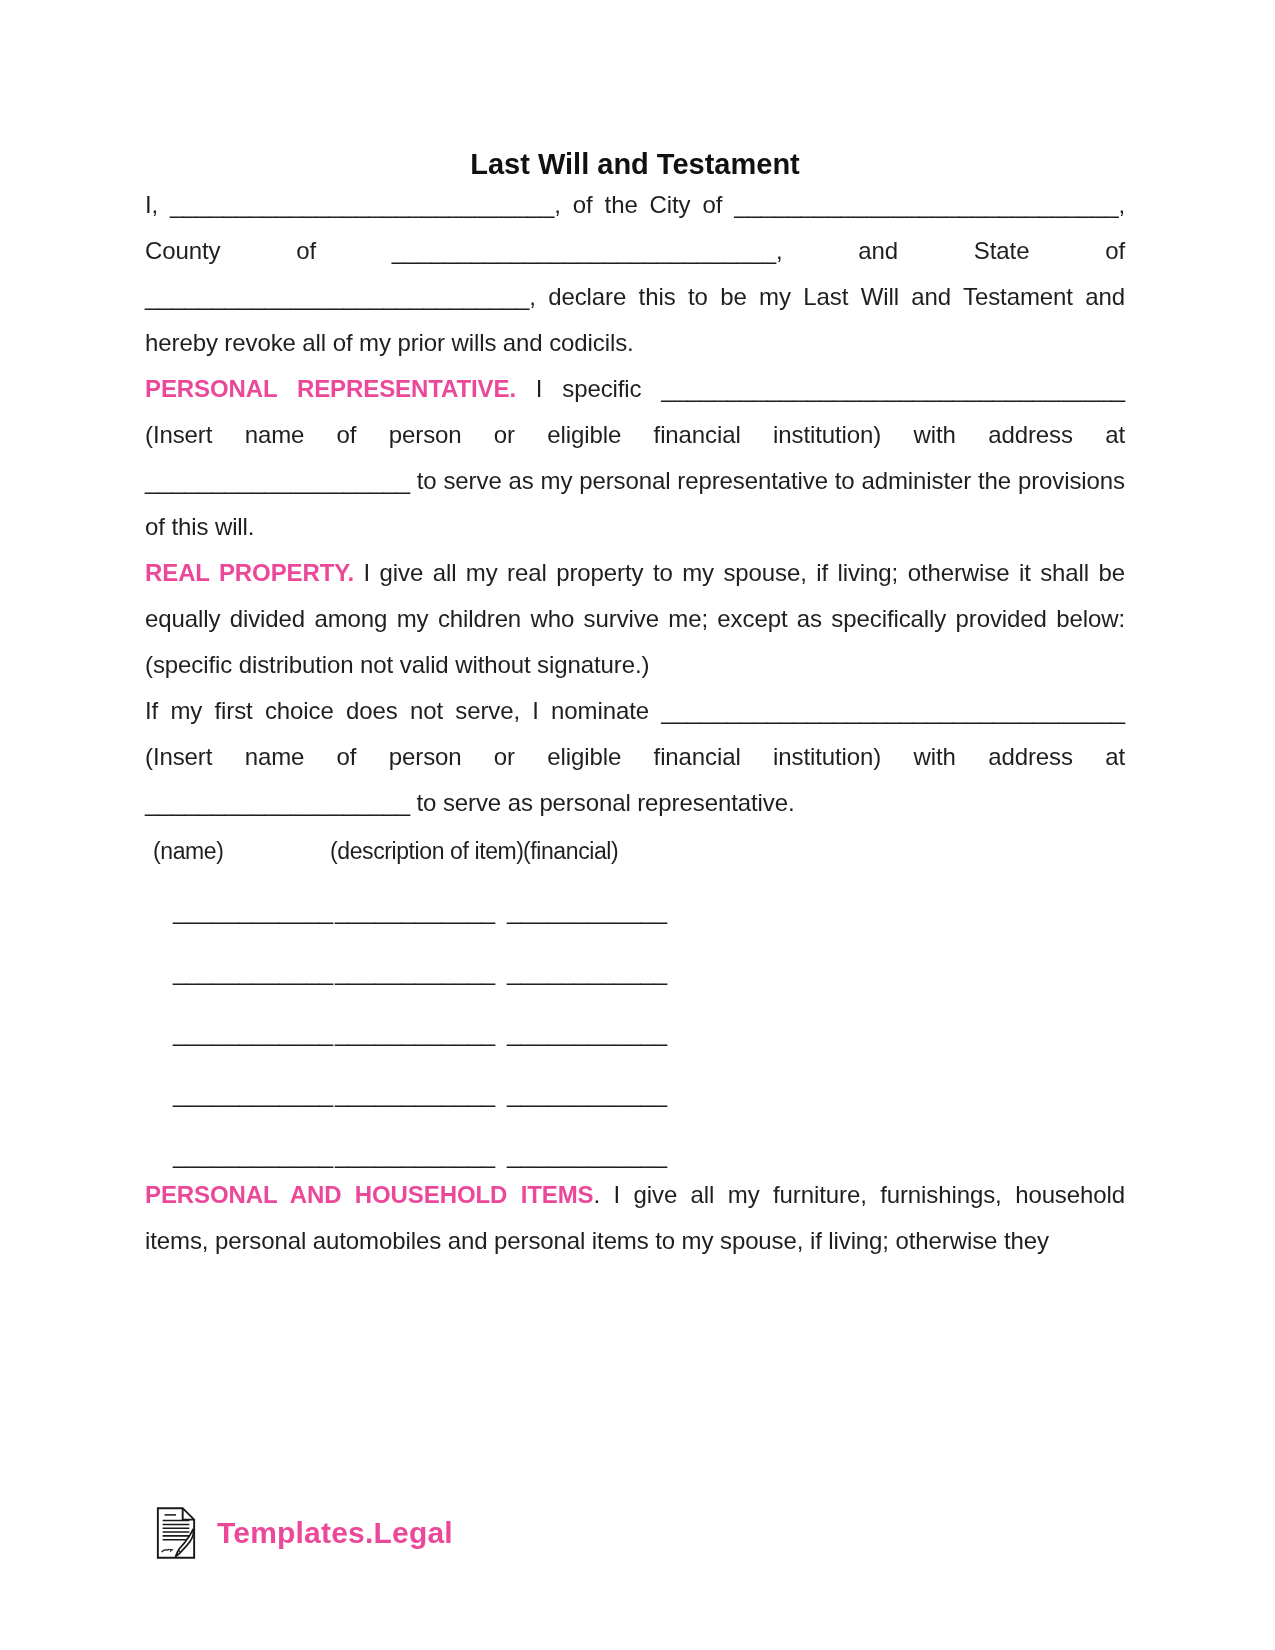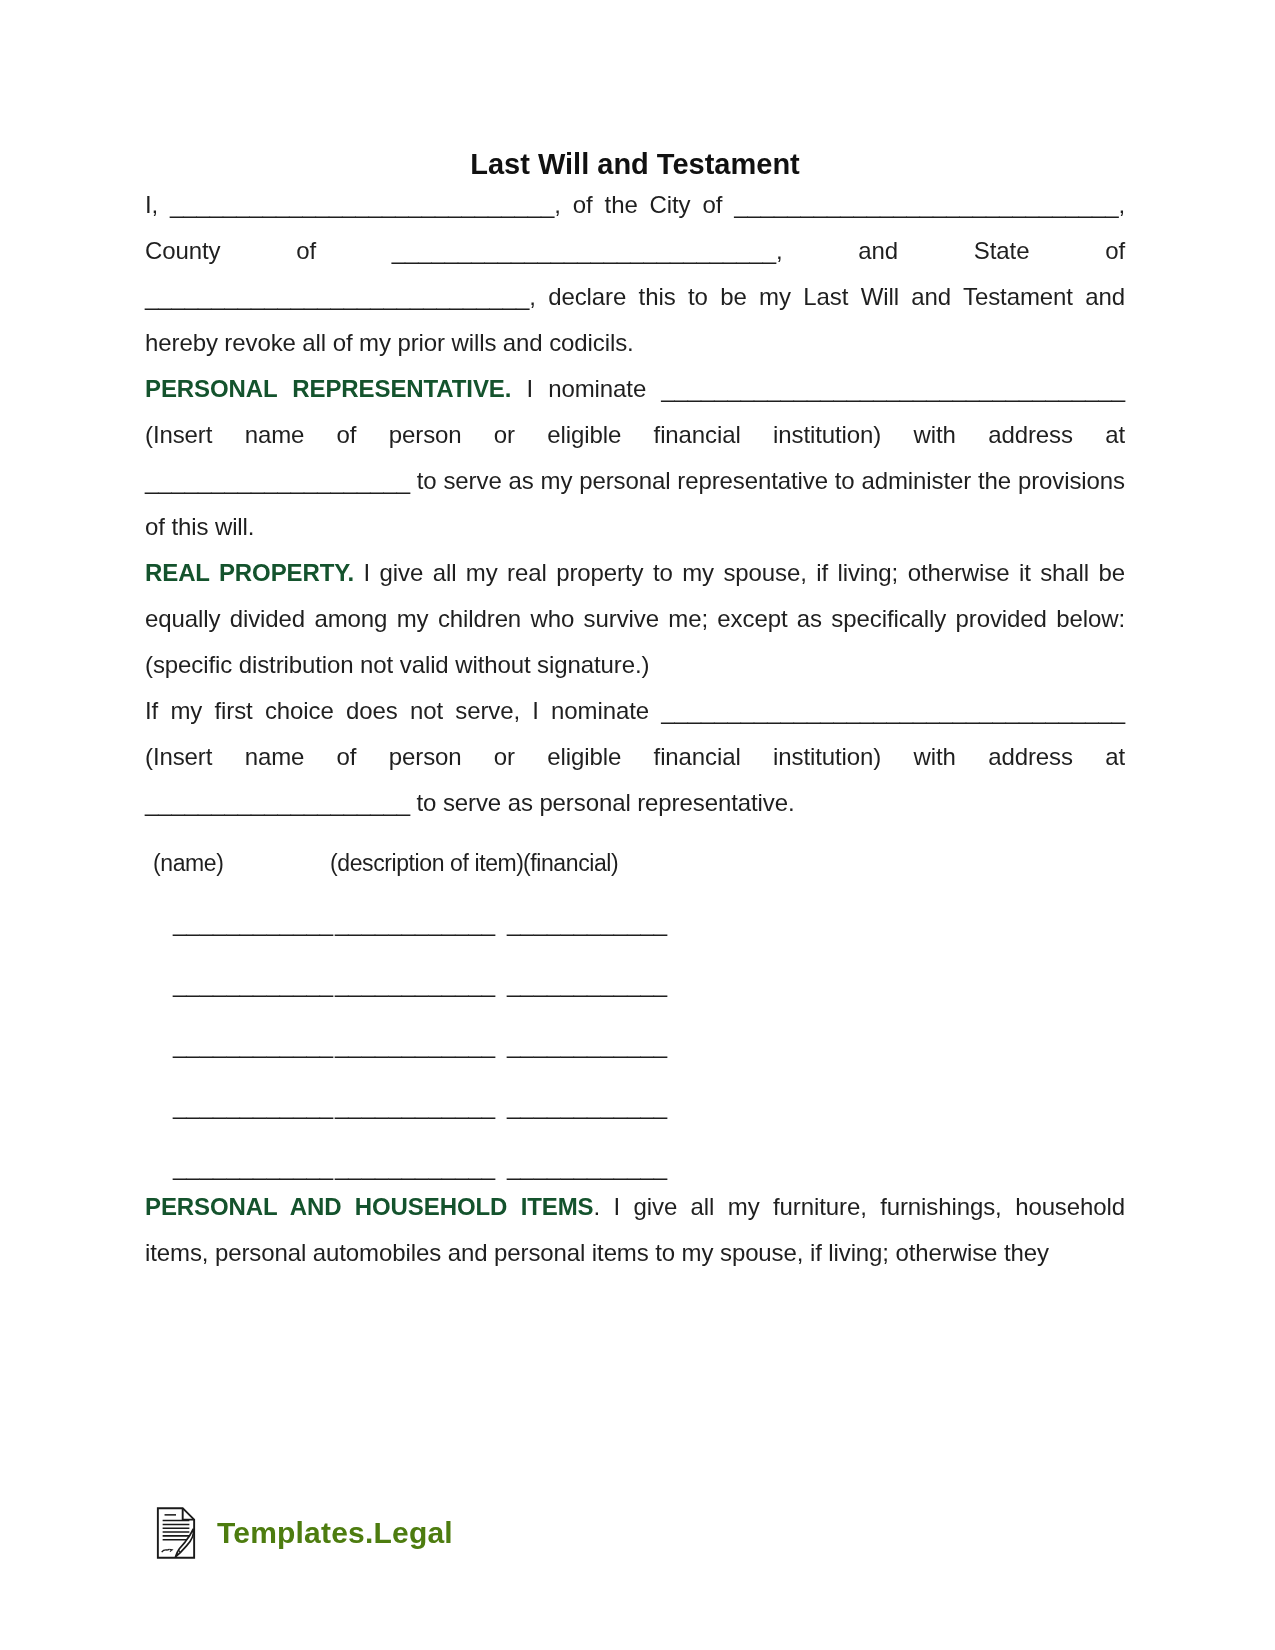--- a/index.html
+++ b/index.html
@@ -25,30 +25,30 @@
     font-weight:bold;
     color:#111111;
   }
   p.body {
     font-size:24px;
     line-height:46px;
     text-align:justify;
     margin:0;
     letter-spacing:-0.1px;
   }
-  p.body strong { color:#14532d; font-weight:bold; }
+  p.body strong { color:#ec4899; font-weight:bold; }
   .intro   { margin-top:72px; }
   .pr1     { margin-top:76px; }
   .pr2     { margin-top:44px; }
   .rp      { margin-top:62px; }
   .leadin  { margin-top:40px; text-align:left; }
   .thead {
     position:relative;
     height:34px;
-    margin-top:20px;
+    margin-top:8px;
     font-size:23px;
     line-height:34px;
     letter-spacing:-0.4px;
   }
   .thead span { position:absolute; top:0; white-space:pre; }
   .th-name { left:8px; }
   .th-desc { left:185px; }
   .th-sig  { left:378px; }
   .rows { margin-top:26px; }
   .trow {
@@ -69,35 +69,35 @@
     position:absolute;
     left:155px; top:1506px;
     display:flex;
     align-items:center;
     gap:20px;
   }
   .logo-icon { display:block; }
   .brand {
     font-size:30px;
     font-weight:bold;
-    color:#4d7c0f;
+    color:#ec4899;
     letter-spacing:0.2px;
   }
 </style>
 </head>
 <body>
 
 <div class="page">
   <div class="content">
 
     <h1 class="title">Last Will and Testament</h1>
 
     <p class="body intro"><span>I, _____________________________, of the City of _____________________________, County of _____________________________, and State of _____________________________, declare this to be my Last Will and Testament and hereby revoke all of my prior wills and codicils.</span></p>
 
-    <p class="body pr1"><strong>PERSONAL REPRESENTATIVE.</strong><span> I nominate ___________________________________ (Insert name of person or eligible financial institution) with address at ____________________ to serve as my personal representative to administer the provisions of this will.</span></p>
+    <p class="body pr1"><strong>PERSONAL REPRESENTATIVE.</strong><span> I specific ___________________________________ (Insert name of person or eligible financial institution) with address at ____________________ to serve as my personal representative to administer the provisions of this will.</span></p>
 
     <p class="body rp"><strong>REAL PROPERTY.</strong><span> I give all my real property to my spouse, if living; otherwise it shall be equally divided among my children who survive me; except as specifically provided below: (specific distribution not valid without signature.)</span></p>
 
     <p class="body pr2"><span>If my first choice does not serve, I nominate ___________________________________ (Insert name of person or eligible financial institution) with address at ____________________ to serve as personal representative.</span></p>
 
 
     <div class="thead">
       <span class="th-name">(name)</span>
       <span class="th-desc">(description of item)</span>
       <span class="th-sig">(financial)</span>

